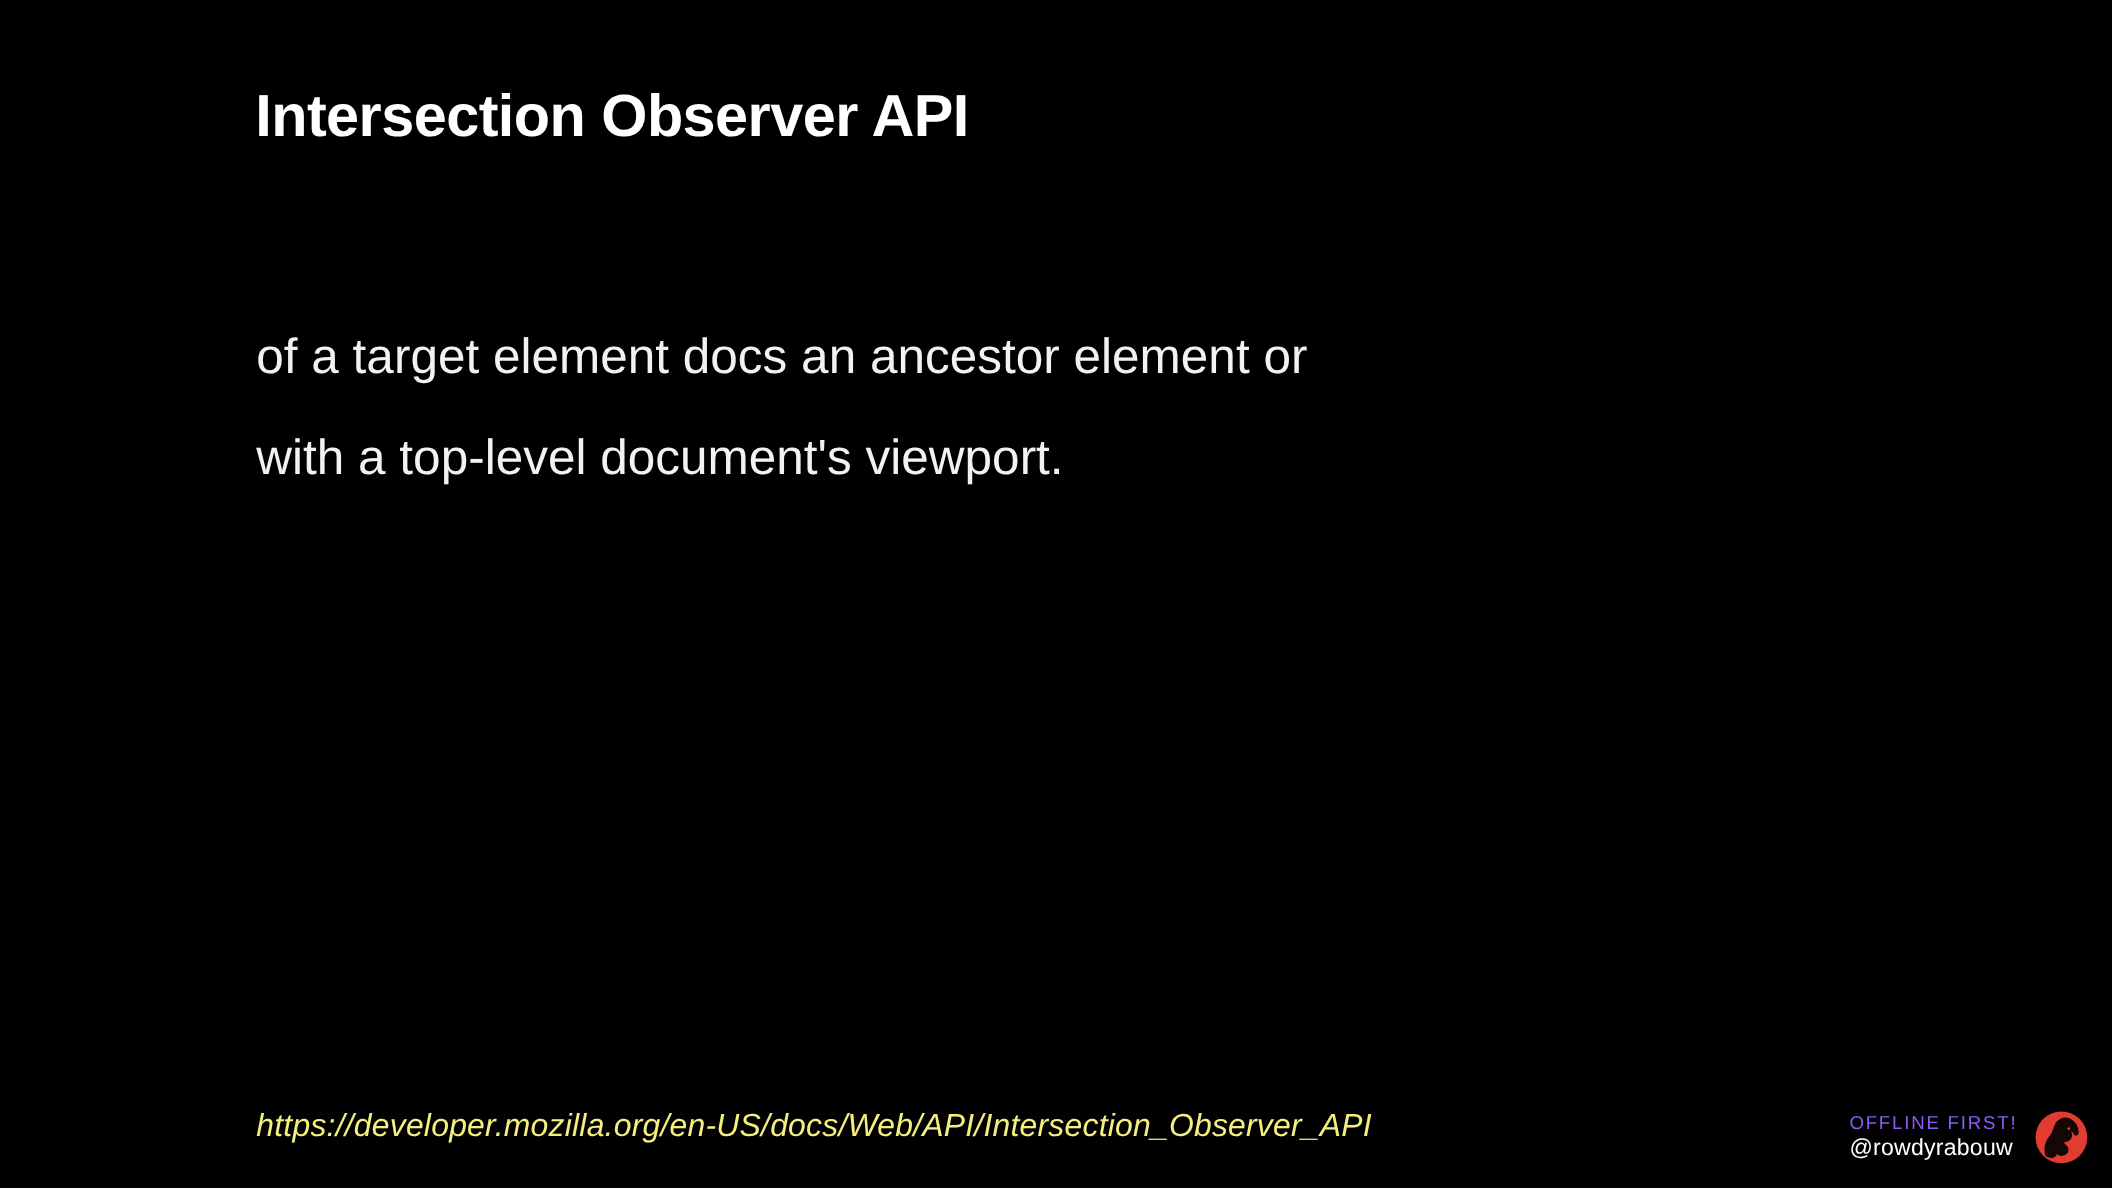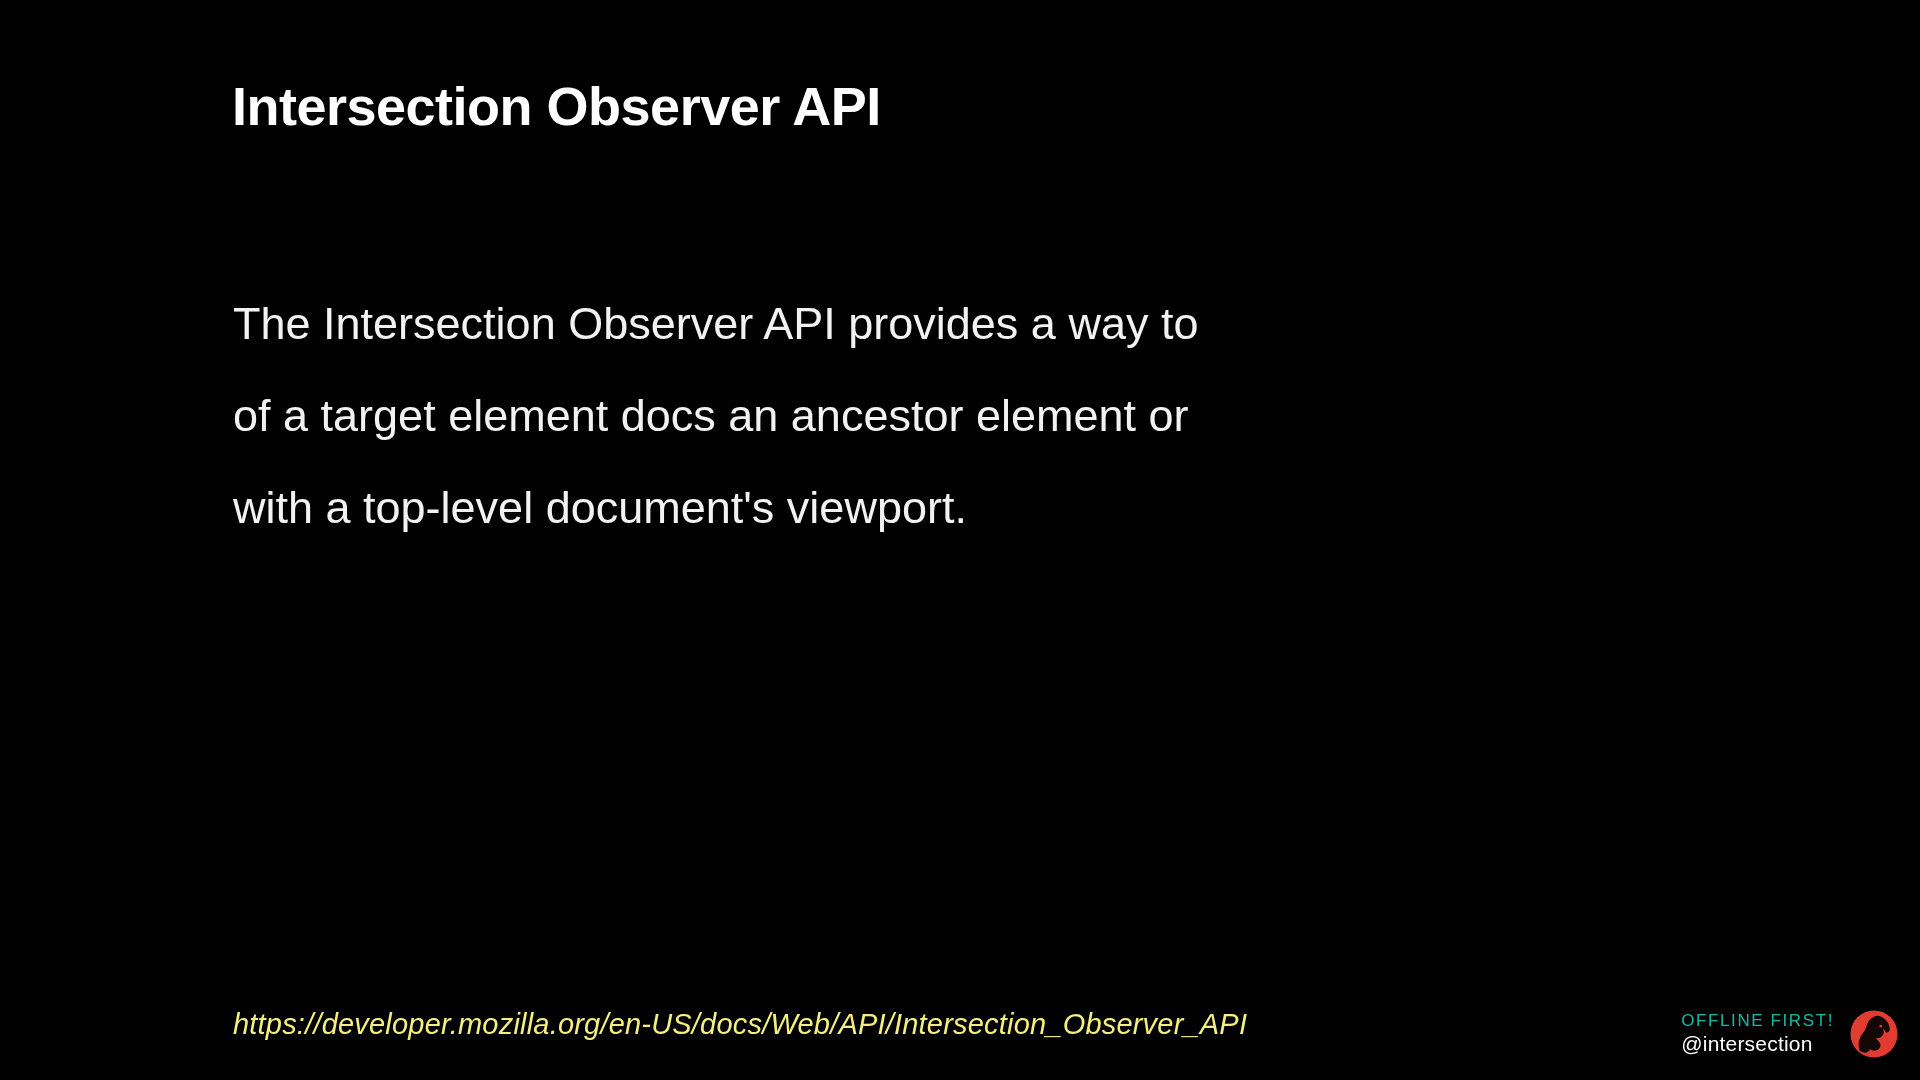--- a/index.html
+++ b/index.html
@@ -76,21 +76,21 @@
   .branding-text {
     display: flex;
     flex-direction: column;
     align-items: flex-start;
     justify-content: center;
     line-height: 1.28;
   }
   .branding-line1 {
     font-size: 17px;
     letter-spacing: 1.6px;
-    color: #14b8a6;
+    color: #8b5cf6;
     white-space: nowrap;
   }
   .branding-line2 {
     font-size: 21px;
     letter-spacing: 0.2px;
     color: #ffffff;
     white-space: nowrap;
   }
   .branding-logo {
     width: 56px;
@@ -100,31 +100,30 @@
   }
 </style>
 </head>
 <body>
 
 <div class="slide">
 
   <h1 class="slide-title">Intersection Observer API</h1>
 
   <div class="slide-body">
-    <span class="body-line">The Intersection Observer API provides a way to</span>
     <span class="body-line">of a target element docs an ancestor element or</span>
     <span class="body-line">with a top-level document's viewport.</span>
   </div>
 
   <a class="source-url" href="#" style="text-decoration:none;">https://developer.mozilla.org/en-US/docs/Web/API/Intersection_Observer_API</a>
 
   <div class="branding">
     <div class="branding-text">
       <span class="branding-line1">OFFLINE FIRST!</span>
-      <span class="branding-line2">@intersection</span>
+      <span class="branding-line2">@rowdyrabouw</span>
     </div>
     <svg class="branding-logo" viewBox="0 0 100 100">
       <circle cx="50" cy="50" r="42" fill="#e03c31"></circle>
       <path fill="#140806" d="M24 80 C22 72 22 64 25 57 C27 52 31 48 34 43 C36 39 37 34 39 30 C41 25 45 21 50 19 C54 17 59 17 63 19 C68 21 72 25 75 30 C77 34 78 38 78 42 C78 44 77 46 75 47 C73 48 71 47 70 45 C69 43 68 41 66 40 C67 43 68 46 67 49 C66 53 63 56 59 57 C57 58 55 58 53 57 C55 60 58 62 60 65 C62 68 62 72 60 75 C58 78 54 80 50 80 C47 80 45 79 43 77 C42 80 40 82 37 83 C33 84 29 83 26 81 Z"></path>
       <path fill="#140806" d="M38 44 C36 48 35 53 36 58 C37 63 40 67 44 70 C41 70 38 69 36 67 C33 64 31 60 31 56 C31 51 34 47 38 44 Z"></path>
       <circle cx="62" cy="36" r="2.3" fill="#e03c31"></circle>
     </svg>
   </div>
 
 </div>

